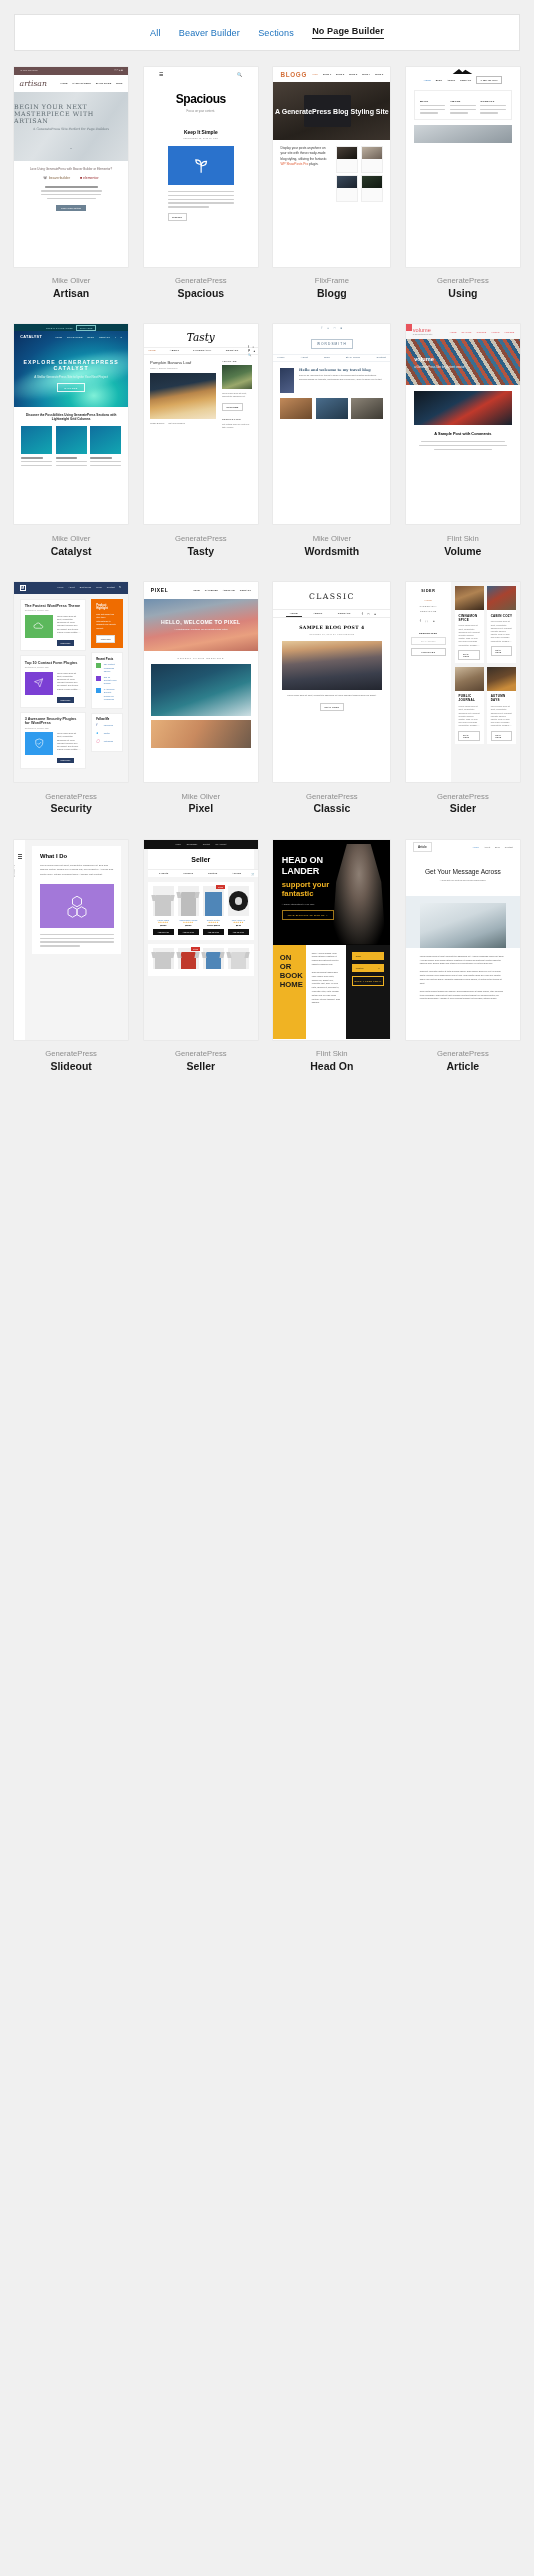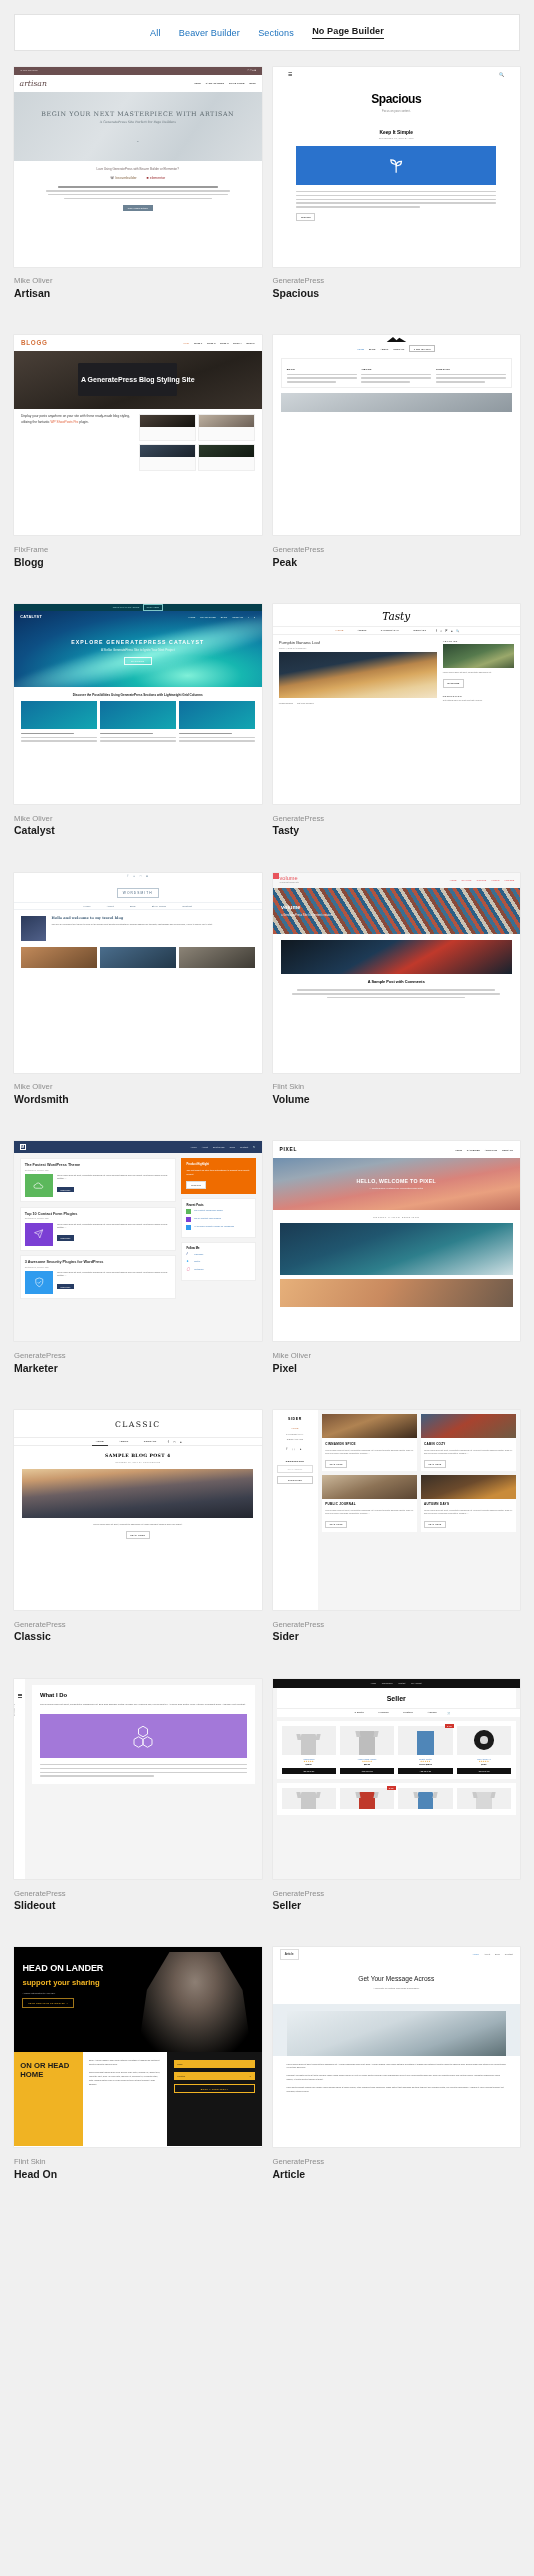--- a/index.html
+++ b/index.html
@@ -31,36 +31,35 @@
   .filter-link.active {
     color: #1a1a1a;
     font-weight: bold;
     border-bottom: 1.4px solid #222;
     padding-bottom: 2.1px;
   }
 
   
   .grid {
     display: grid;
-    grid-template-columns: 1fr 1fr;
+    grid-template-columns: 1fr 1fr 1fr 1fr;
     column-gap: 15.5px;
     row-gap: 0;
     padding: 15.5px 14px 21px 14px;
-    gap: 11px;
   }
   .card { width: 100%; }
   .shot {
     width: 100%;
     height: 200px;
     background: #fff;
     overflow: hidden;
     position: relative;
     box-shadow: 0 0 0 0.7px rgba(0,0,0,.04);
   }
-  .caption { padding: 9.8px 0 24px 0; }
+  .caption { text-align: center; padding: 9.8px 0 24px 0; }
   .cap-author { font-size: 7.7px; color: #8d8d8d; line-height: 10.5px; }
   .cap-name { font-size: 10.5px; color: #1a1a1a; font-weight: bold; line-height: 13.4px; }
 
   
   .bar { display: flex; align-items: center; width: 100%; }
   .navdots { display: flex; gap: 4.9px; }
   .navdots span { font-size: 2.2px; letter-spacing: 0.1px; white-space: nowrap; }
   .ln { height: 1.4px; background: #cfcfcf; border-radius: 0.7px; }
   .ln.d { background: #9a9a9a; }
   .btn-mini {
@@ -494,21 +493,21 @@
                   <div class="ln" style="width:70%"></div>
                 </div>
             </div>
           </div>
         </div>
         <div style="height:18.3px;margin-top:4.9px;background:linear-gradient(160deg,#cfd5d9,#8e989f);"></div>
       </div>
     </div>
     <div class="caption">
       <div class="cap-author">GeneratePress</div>
-      <div class="cap-name">Peak</div>
+      <div class="cap-name">Using</div>
     </div>
   </div>
 
   <div class="card">
     <div class="shot">
       <div class="bar cat-top">
         <span>TOP BAR CALL TO ACTION</span>
         <span style="border:0.7px solid #7fc7c7;padding:1.1px 2.8px;">CLICK HERE</span>
       </div>
       <div class="cat-hero">
@@ -770,21 +769,21 @@
             <div class="mk-rp">
               <i style="color:#e1306c;background:none;font-size:3.5px;line-height:3.5px;">▢</i>
               <span>Instagram</span>
             </div>
           </div>
         </div>
       </div>
     </div>
     <div class="caption">
       <div class="cap-author">GeneratePress</div>
-      <div class="cap-name">Marketer</div>
+      <div class="cap-name">Security</div>
     </div>
   </div>
 
   <div class="card">
     <div class="shot">
       <div class="bar px-head">
         <div class="px-logo">PIXEL</div>
         <div class="navdots">
           <span>HOME</span>
           <span>GALLERIES</span>
@@ -1015,28 +1014,28 @@
       <div class="cap-name">Seller</div>
     </div>
   </div>
 
   <div class="card">
     <div class="shot">
       <div class="ho-hero">
         <div class="ho-fig"></div>
         <div class="ho-left">
           <h2>HEAD ON LANDER</h2>
-          <h3>support your sharing</h3>
+          <h3>support your fantastic</h3>
           <p>A simple introduction to your offer.</p>
           <span class="ho-btn">HEAD STRAIGHT TO SIGN-UP →</span>
         </div>
       </div>
       <div class="ho-body">
         <div class="ho-yellow">
-          <h3>ON OR HEAD HOME</h3>
+          <h3>ON OR BOOK HOME</h3>
         </div>
         <div class="ho-mid">
           <p>dolor. Aenean massa. Cum sociis natoque penatibus et magnis dis parturient montes nascetur ridiculus mus.</p>
           <p>Nulla consequat massa quis enim. Donec pede justo, fringilla vel, aliquet nec, vulputate eget, arcu. In enim justo, rhoncus ut, imperdiet a, venenatis vitae, justo. Nullam dictum felis eu pede mollis pretium. Integer tincidunt. Cras dapibus.</p>
         </div>
         <div class="ho-form">
           <div class="ho-field">
             <span>Name</span>
           </div>
           <div class="ho-field">

